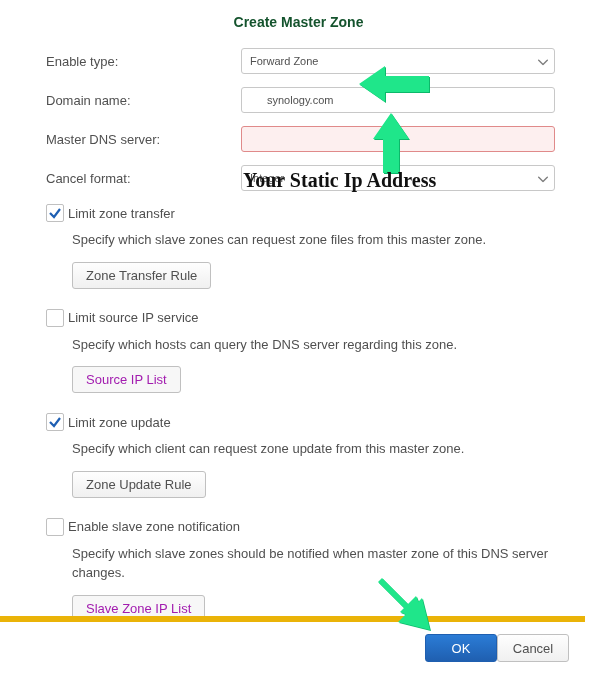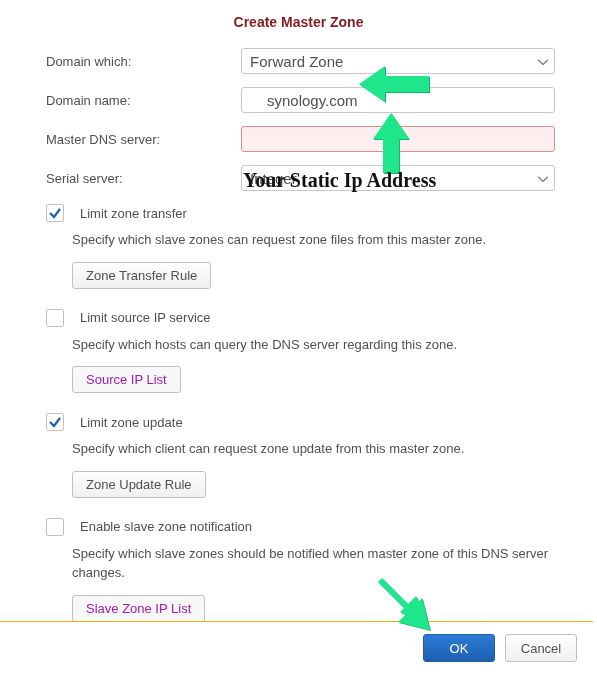--- a/index.html
+++ b/index.html
@@ -8,42 +8,42 @@
       font-size: 13px;
       color: #444;
       background: #fff;
       width: 597px;
       height: 674px;
       position: relative;
       overflow: hidden;
     }
     .dialog-title {
       text-align: center;
-      color: #7f1d1d;
+      color: #14532d;
       font-weight: bold;
       font-size: 14px;
       padding: 14px 0 18px;
     }
     .content { padding: 0 42px 0 46px; }
     .form-row {
       display: flex;
       align-items: center;
       margin-bottom: 13px;
       height: 26px;
     }
     .form-label { width: 195px; color: #505050; }
     .form-control { flex: 1; position: relative; }
     .select-box, .text-input {
       width: 100%;
       height: 26px;
       border: 1px solid #c8c8c8;
       border-radius: 3px;
       background: #fff;
       padding: 0 24px 0 8px;
-      font-size: 15px;
+      font-size: 11px;
       color: #505050;
       display: flex;
       align-items: center;
       cursor: pointer;
     }
     .text-input { cursor: text; padding-left: 25px; }
     .input-error {
       border-color: #e08a8a;
       background: #fdefef;
     }
@@ -51,21 +51,21 @@
       position: absolute;
       right: 7px;
       top: 50%;
       transform: translateY(-50%);
       pointer-events: none;
     }
     .section { margin-top: 6px; }
     .check-row {
       display: flex;
       align-items: center;
-      gap: 16px;
+      gap: 4px;
       margin-bottom: 8px;
     }
     .checkbox {
       width: 18px;
       height: 18px;
       border: 1px solid #c0c0c0;
       border-radius: 2px;
       background: #fff;
       display: inline-flex;
       align-items: center;
@@ -93,26 +93,25 @@
     }
     .sub-btn.disabled {
       color: #a21caf;
       background: #f7f7f7;
       cursor: default;
     }
     .footer {
       position: absolute;
       bottom: 0;
       left: 0;
-      right: 4px;
-      border-top: 1px solid #eab308;
+      right: 12px;
+      border-top: 6px solid #eab308;
       padding: 12px 16px;
       display: flex;
       justify-content: flex-end;
-      gap: 10px;
       background: #fff;
     }
     .btn {
       min-width: 72px;
       height: 28px;
       border-radius: 3px;
       font-size: 13px;
       cursor: pointer;
       border: 1px solid #c0c0c0;
       background: linear-gradient(#fefefe,#f0f0f0);
@@ -139,21 +138,21 @@
     }
   </style>
 </head>
 <body>
 
 <div class="dialog-title">Create Master Zone</div>
 
 <div class="content">
 
   <div class="form-row">
-    <div class="form-label">Domain which:</div>
+    <div class="form-label">Enable type:</div>
     <div class="form-control">
       <div class="select-box">
           <span>Forward Zone</span>
         </div>
       <span class="chevron">
         <svg width="10" height="6" viewBox="0 0 10 6">
             <path d="M0 0 L5 5 L10 0" fill="none" stroke="#808080" stroke-width="1.4"></path>
           </svg>
       </span>
     </div>
@@ -171,21 +170,21 @@
   <div class="form-row">
     <div class="form-label">Master DNS server:</div>
     <div class="form-control">
       <div class="text-input input-error">
           <span></span>
         </div>
     </div>
   </div>
 
   <div class="form-row">
-    <div class="form-label">Serial server:</div>
+    <div class="form-label">Cancel format:</div>
     <div class="form-control">
       <div class="select-box">
           <span>Integer</span>
         </div>
       <span class="chevron">
         <svg width="10" height="6" viewBox="0 0 10 6">
             <path d="M0 0 L5 5 L10 0" fill="none" stroke="#808080" stroke-width="1.4"></path>
           </svg>
       </span>
     </div>

